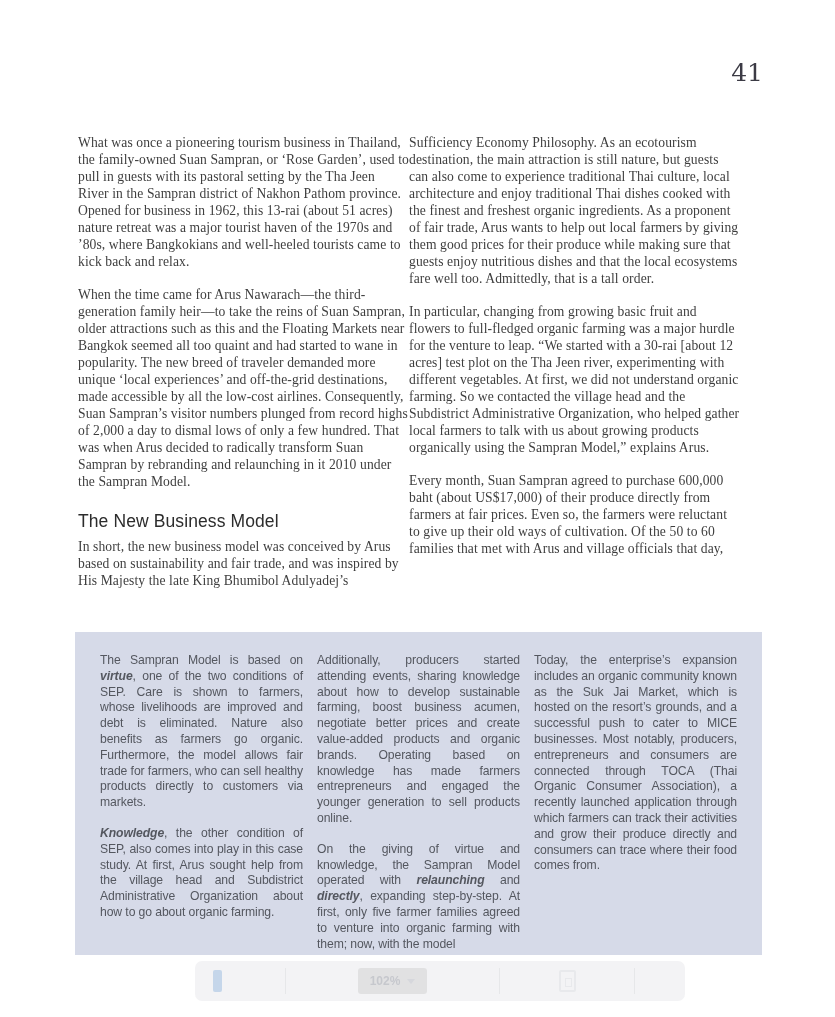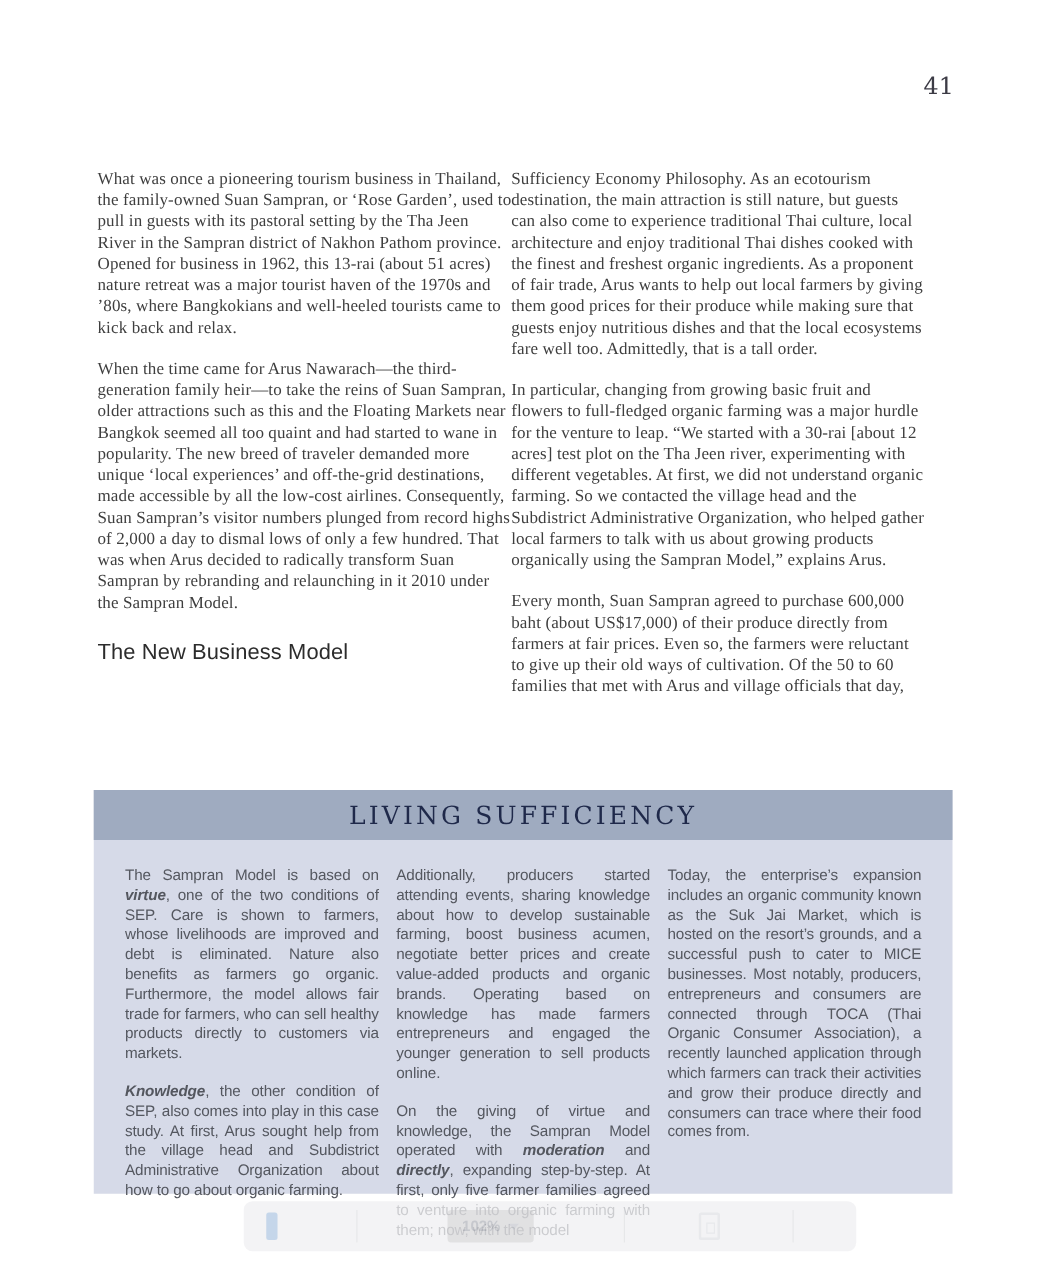--- a/index.html
+++ b/index.html
@@ -6,21 +6,21 @@
   html,body { width:835px; height:1017px; }
   body {
     position:relative;
     background:#ffffff;
     font-family:"Liberation Serif", serif;
     overflow:hidden;
   }
   .page-number {
     position:absolute; top:58px; right:72px;
     font-family:"DejaVu Serif", serif;
-    font-size:19px; color:#3c3b45;
+    font-size:25px; color:#3c3b45;
   }
   .article {
     position:absolute; top:134px; left:78px; width:684px;
     display:flex; 
   }
   .article-col { width:331px; }
   .para {
     font-size:13.6px; line-height:17px; color:#3e3e3e;
     margin-bottom:16px; letter-spacing:0.1px;
   }
@@ -97,40 +97,38 @@
 </head>
 <body>
 
 <div class="page-number">41</div>
 
 <div class="article">
   <div class="article-col">
     <p class="para">What was once a pioneering tourism business in Thailand, the family-owned Suan Sampran, or ‘Rose Garden’, used to pull in guests with its pastoral setting by the Tha Jeen River in the Sampran district of Nakhon Pathom province. Opened for business in 1962, this 13-rai (about 51 acres) nature retreat was a major tourist haven of the 1970s and ’80s, where Bangkokians and well-heeled tourists came to kick back and relax.</p>
     <p class="para">When the time came for Arus Nawarach—the third-generation family heir—to take the reins of Suan Sampran, older attractions such as this and the Floating Markets near Bangkok seemed all too quaint and had started to wane in popularity. The new breed of traveler demanded more unique ‘local experiences’ and off-the-grid destinations, made accessible by all the low-cost airlines. Consequently, Suan Sampran’s visitor numbers plunged from record highs of 2,000 a day to dismal lows of only a few hundred. That was when Arus decided to radically transform Suan Sampran by rebranding and relaunching in it 2010 under the Sampran Model.</p>
     <h2 class="section-heading">The New Business Model</h2>
+    <p class="para">In short, the new business model was conceived by Arus based on sustainability and fair trade, and was inspired by His Majesty the late King Bhumibol Adulyadej’s</p>
   </div>
   <div class="article-col">
     <p class="para">Sufficiency Economy Philosophy. As an ecotourism destination, the main attraction is still nature, but guests can also come to experience traditional Thai culture, local architecture and enjoy traditional Thai dishes cooked with the finest and freshest organic ingredients. As a proponent of fair trade, Arus wants to help out local farmers by giving them good prices for their produce while making sure that guests enjoy nutritious dishes and that the local ecosystems fare well too. Admittedly, that is a tall order.</p>
     <p class="para">In particular, changing from growing basic fruit and flowers to full-fledged organic farming was a major hurdle for the venture to leap. “We started with a 30-rai [about 12 acres] test plot on the Tha Jeen river, experimenting with different vegetables. At first, we did not understand organic farming. So we contacted the village head and the Subdistrict Administrative Organization, who helped gather local farmers to talk with us about growing products organically using the Sampran Model,” explains Arus.</p>
     <p class="para">Every month, Suan Sampran agreed to purchase 600,000 baht (about US$17,000) of their produce directly from farmers at fair prices. Even so, the farmers were reluctant to give up their old ways of cultivation. Of the 50 to 60 families that met with Arus and village officials that day,</p>
   </div>
 </div>
 
 <div class="suff-box">
-  <div class="suff-header">
-    <span class="suff-title">LIVING SUFFICIENCY</span>
-  </div>
   <div class="suff-body">
     <div class="suff-col">
       <p class="suff-para"><span>The Sampran Model is based on </span><span class="bi">virtue</span><span>, one of the two conditions of SEP. Care is shown to farmers, whose livelihoods are improved and debt is eliminated. Nature also benefits as farmers go organic. Furthermore, the model allows fair trade for farmers, who can sell healthy products directly to customers via markets.</span></p>
       <p class="suff-para"><span class="bi">Knowledge</span><span>, the other condition of SEP, also comes into play in this case study. At first, Arus sought help from the village head and Subdistrict Administrative Organization about how to go about organic farming.</span></p>
     </div>
     <div class="suff-col">
       <p class="suff-para"><span>Additionally, producers started attending events, sharing knowledge about how to develop sustainable farming, boost business acumen, negotiate better prices and create value-added products and organic brands. Operating based on knowledge has made farmers entrepreneurs and engaged the younger generation to sell products online.</span></p>
-      <p class="suff-para"><span>On the giving of virtue and knowledge, the Sampran Model operated with </span><span class="bi">moderation</span><span> and </span><span class="bi">directly</span><span>, expanding step-by-step. At first, only five farmer families agreed to venture into organic farming with them; now, with the model</span></p>
+      <p class="suff-para"><span>On the giving of virtue and knowledge, the Sampran Model operated with </span><span class="bi">relaunching</span><span> and </span><span class="bi">directly</span><span>, expanding step-by-step. At first, only five farmer families agreed to venture into organic farming with them; now, with the model</span></p>
     </div>
     <div class="suff-col">
       <p class="suff-para"><span>Today, the enterprise’s expansion includes an organic community known as the Suk Jai Market, which is hosted on the resort’s grounds, and a successful push to cater to MICE businesses. Most notably, producers, entrepreneurs and consumers are connected through TOCA (Thai Organic Consumer Association), a recently launched application through which farmers can track their activities and grow their produce directly and consumers can trace where their food comes from.</span></p>
     </div>
   </div>
 </div>
 
 <div class="toolbar">
   <div class="tb-sec tb-sec1">
     <span class="bookmark-icon"></span>

